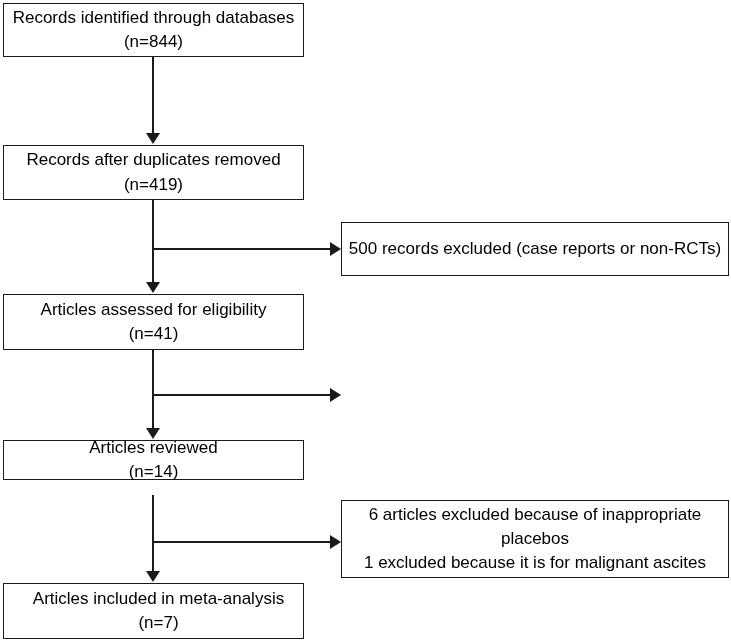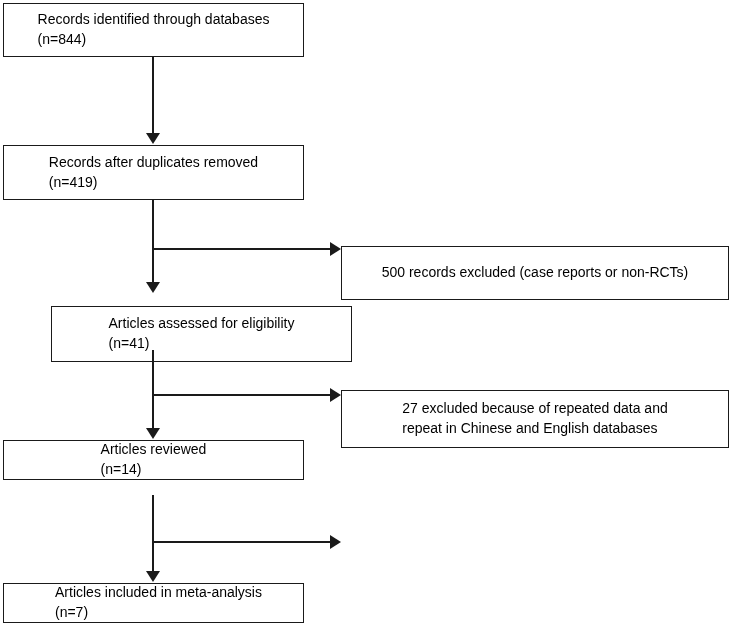--- a/index.html
+++ b/index.html
@@ -18,41 +18,41 @@
     overflow: hidden;
   }
   .box {
     position: absolute;
     box-sizing: border-box;
     border: 1px solid #1a1a1a;
     background: #ffffff;
     display: flex;
     align-items: center;
     justify-content: center;
+    text-align: center;
     color: #000000;
-    font-size: 14px;
+    font-size: 17px;
     line-height: 1.42;
     padding: 2px 6px;
     white-space: pre-line;
   }
   .main-box {
     left: 3px;
     width: 301px;
   }
   .side-box {
     left: 341px;
     width: 388px;
-    margin-top: 24px;
   }
   
   #box-identified { top: 3px;   height: 54px; }
   #box-deduped    { top: 145px; height: 55px; }
-  #box-eligible   { top: 306px; height: 56px; margin-left: 48px; }
+  #box-eligible   { top: 294px; height: 56px; }
   #box-reviewed   { top: 440px; height: 40px; }
-  #box-included   { top: 583px; height: 40px; padding-left: 16px; }
+  #box-included   { top: 583px; height: 56px; padding-left: 16px; }
   
   #box-excl-1 { top: 222px; height: 54px; }
   #box-excl-2 { top: 366px; height: 58px; }
   #box-excl-3 { top: 500px; height: 78px; }
 
   
   .vline {
     position: absolute;
     width: 2px;
     background: #1a1a1a;
@@ -94,23 +94,24 @@
 (n=41)</div>
 
   <div class="box main-box" id="box-reviewed">Articles reviewed
 (n=14)</div>
 
   <div class="box main-box" id="box-included">Articles included in meta-analysis
 (n=7)</div>
 
   <div class="box side-box" id="box-excl-1">500 records excluded (case reports or non-RCTs)</div>
 
-  <div class="box side-box" id="box-excl-2">27 excluded because of repeated data and
-repeat in Chinese and English databases</div>
 
+  <div class="box side-box" id="box-excl-3">6 articles excluded because of inappropriate
+placebos
+1 excluded because it is for malignant ascites</div>
 
   <div class="vline" style="left:152px; top:57px; height:78px;"></div>
   <div class="arrow-down" style="left:146px; top:133px;"></div>
 
   <div class="vline" style="left:152px; top:200px; height:82px;"></div>
   <div class="arrow-down" style="left:146px; top:282px;"></div>
   <div class="hline" style="left:152px; top:248px; width:178px;"></div>
   <div class="arrow-right" style="left:330px; top:242px;"></div>
 
   <div class="vline" style="left:152px; top:350px; height:78px;"></div>

